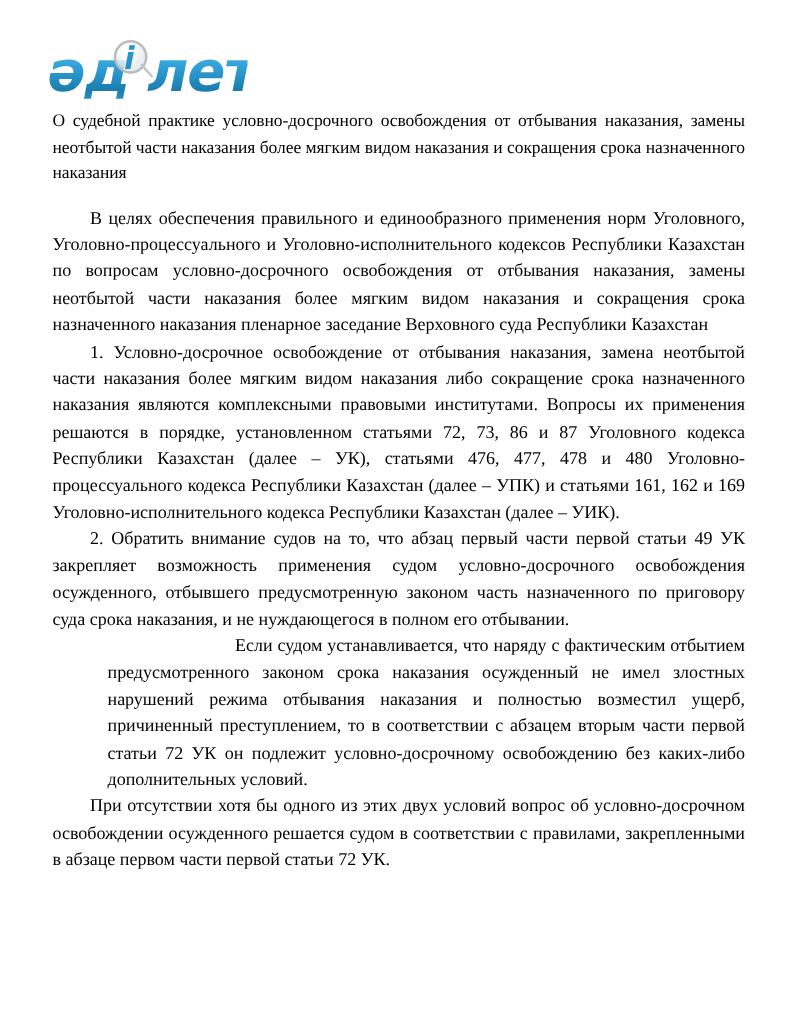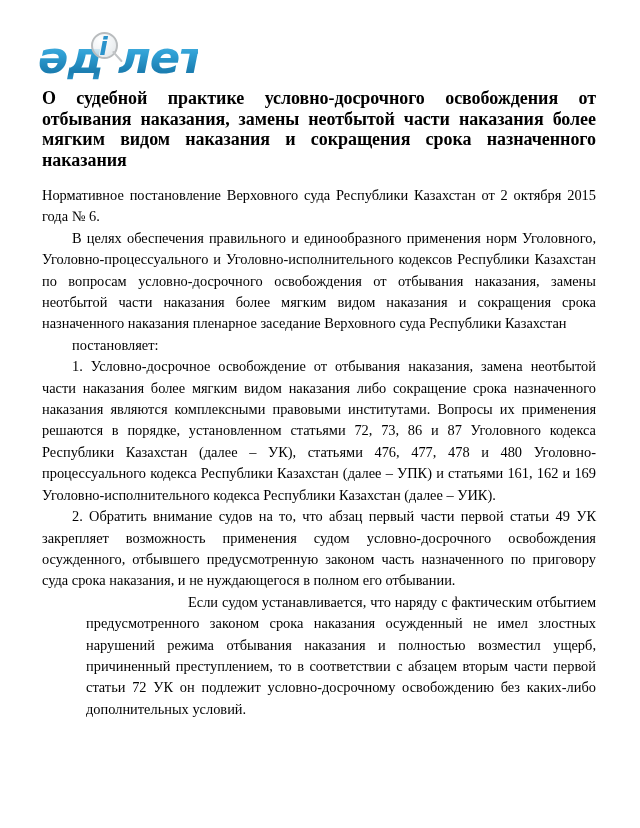--- a/index.html
+++ b/index.html
@@ -95,22 +95,22 @@
   
   .doc {
     position: absolute;
     left: 42px;
     top: 88px;
     width: 554px;
   }
 
   .doc-title {
     font-family: "Liberation Serif", "DejaVu Serif", serif;
-    font-size: 18px;
-    font-weight: 700;
+    font-size: 14px;
+    font-weight: 400;
     line-height: 20.5px;
     text-align: justify;
     text-align-last: left;
     margin: 0 0 15px 0;
     letter-spacing: -0.05px;
   }
 
   p.para {
     font-size: 14.4px;
     line-height: 21.4px;
@@ -131,22 +131,21 @@
   <div class="logo-block">
     <div class="logo-wordmark"><span class="logo-part-a">әд</span><span class="logo-part-b">лет</span></div>
     <div class="logo-lens"></div>
     <div class="logo-lens-i">i</div>
   </div>
 
   <div class="doc">
 
     <h1 class="doc-title">О судебной практике условно-досрочного освобождения от отбывания наказания, замены неотбытой части наказания более мягким видом наказания и сокращения срока назначенного наказания</h1>
 
-    <p class="para flush">Нормативное постановление Верховного суда Республики Казахстан от 2 октября 2015 года № 6.</p>
     <p class="para indent">В целях обеспечения правильного и единообразного применения норм Уголовного, Уголовно-процессуального и Уголовно-исполнительного кодексов Республики Казахстан по вопросам условно-досрочного освобождения от отбывания наказания, замены неотбытой части наказания более мягким видом наказания и сокращения срока назначенного наказания пленарное заседание Верховного суда Республики Казахстан</p>
-    <p class="para indent">постановляет:</p>
     <p class="para indent">1. Условно-досрочное освобождение от отбывания наказания, замена неотбытой части наказания более мягким видом наказания либо сокращение срока назначенного наказания являются комплексными правовыми институтами. Вопросы их применения решаются в порядке, установленном статьями 72, 73, 86 и 87 Уголовного кодекса Республики Казахстан (далее – УК), статьями 476, 477, 478 и 480 Уголовно-процессуального кодекса Республики Казахстан (далее – УПК) и статьями 161, 162 и 169 Уголовно-исполнительного кодекса Республики Казахстан (далее – УИК).</p>
     <p class="para indent">2. Обратить внимание судов на то, что абзац первый части первой статьи 49 УК закрепляет возможность применения судом условно-досрочного освобождения осужденного, отбывшего предусмотренную законом часть назначенного по приговору суда срока наказания, и не нуждающегося в полном его отбывании.</p>
     <p class="para indent-big">Если судом устанавливается, что наряду с фактическим отбытием предусмотренного законом срока наказания осужденный не имел злостных нарушений режима отбывания наказания и полностью возместил ущерб, причиненный преступлением, то в соответствии с абзацем вторым части первой статьи 72 УК он подлежит условно-досрочному освобождению без каких-либо дополнительных условий.</p>
+    <p class="para indent">При отсутствии хотя бы одного из этих двух условий вопрос об условно-досрочном освобождении осужденного решается судом в соответствии с правилами, закрепленными в абзаце первом части первой статьи 72 УК.</p>
 
   </div>
 
 </div>
 
 </body></html>

